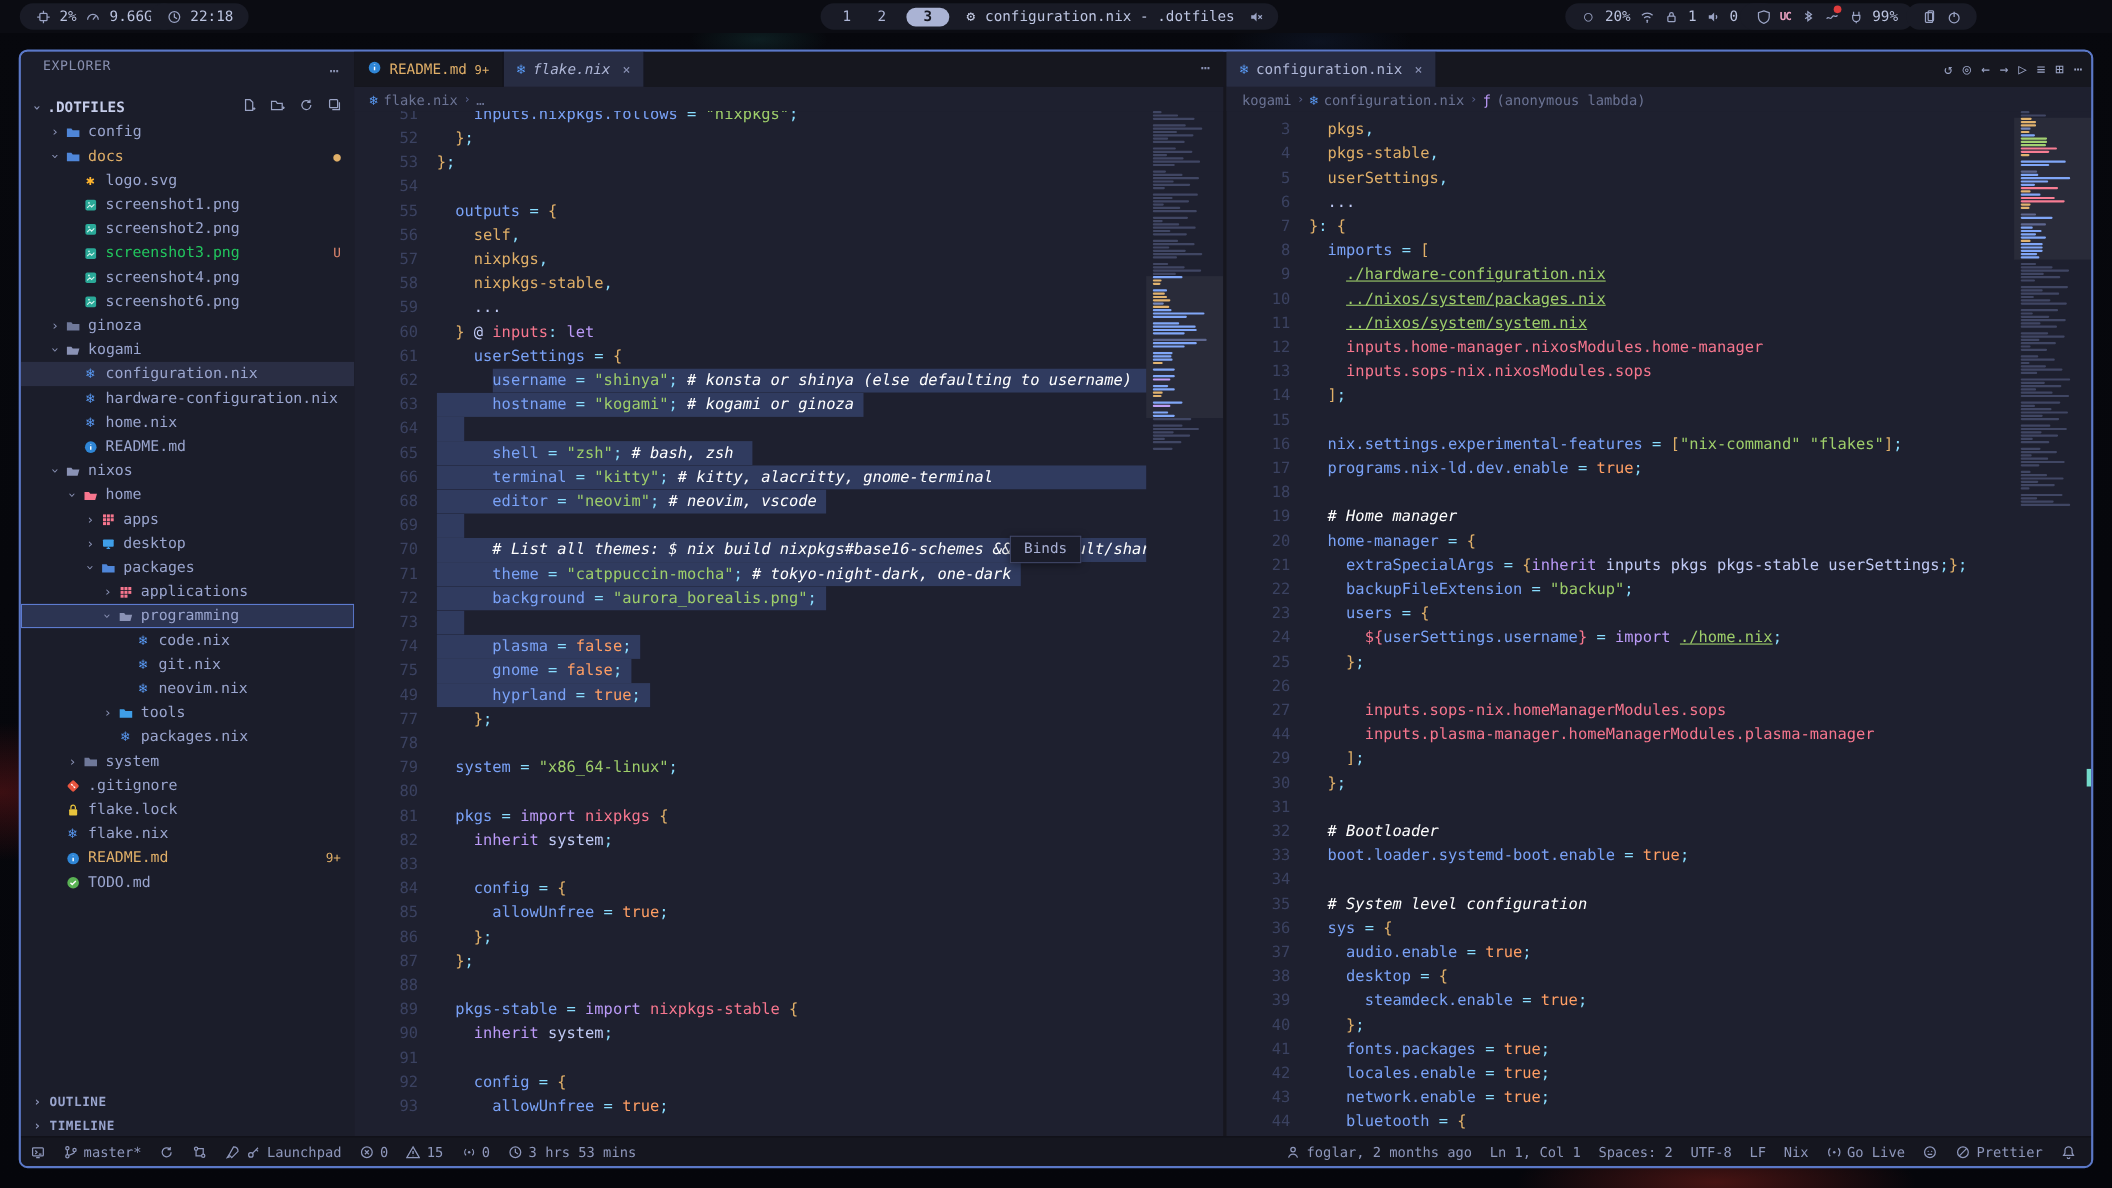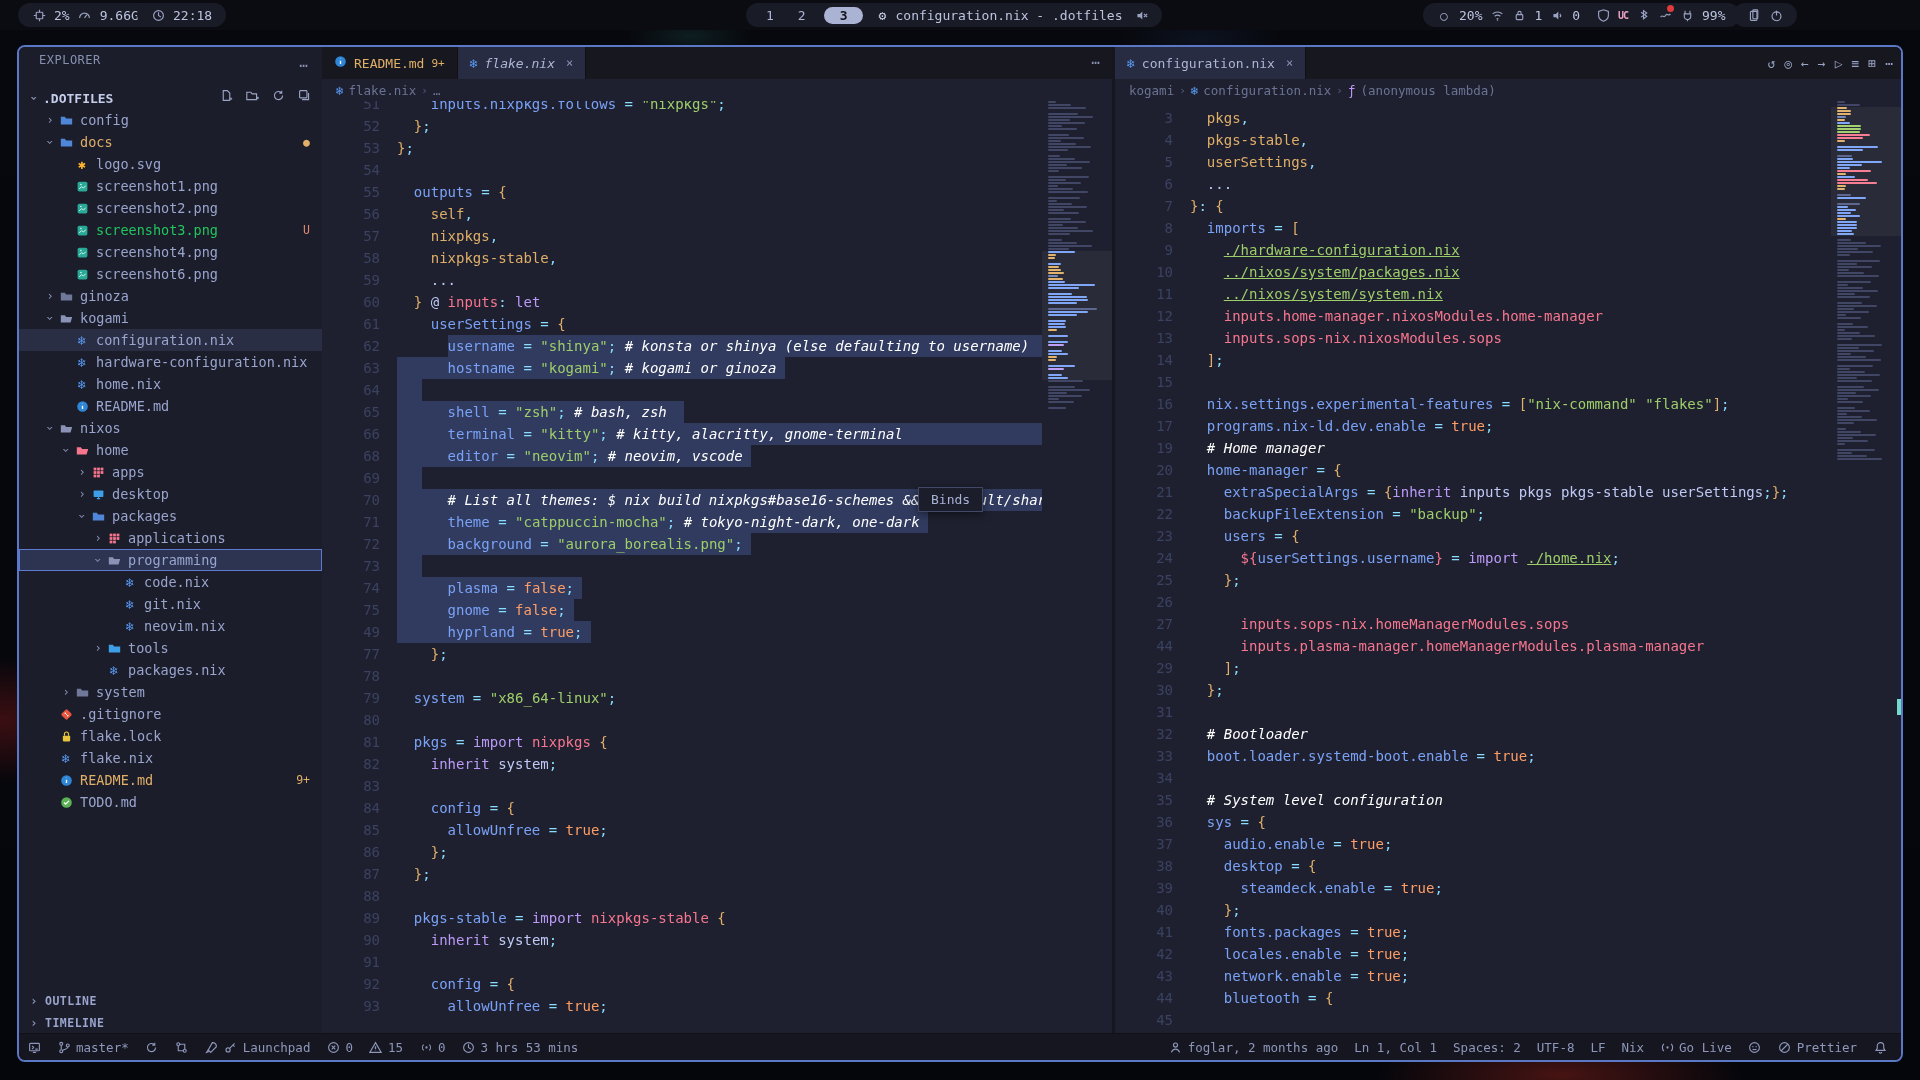--- a/index.html
+++ b/index.html
@@ -863,20 +863,23 @@
       <span class="lcode"><span class="toks"><span class="tw">  </span><span class="ty">]</span><span class="to">;</span></span></span></div>
               <div class="cl">
       <span class="ln">15</span>
       <span class="lcode"><span class="toks"></span></span></div>
               <div class="cl">
       <span class="ln">16</span>
       <span class="lcode"><span class="toks"><span class="tw">  </span><span class="tk">nix.settings.experimental-features</span><span class="to"> = </span><span class="ty">[</span><span class="ts">"nix-command"</span><span class="tf"> </span><span class="ts">"flakes"</span><span class="ty">]</span><span class="to">;</span></span></span></div>
               <div class="cl">
       <span class="ln">17</span>
       <span class="lcode"><span class="toks"><span class="tw">  </span><span class="tk">programs.nix-ld.dev.enable</span><span class="to"> = </span><span class="tb">true</span><span class="to">;</span></span></span></div>
+              <div class="cl">
+      <span class="ln">18</span>
+      <span class="lcode"><span class="toks"></span></span></div>
               <div class="cl">
       <span class="ln">19</span>
       <span class="lcode"><span class="toks"><span class="tw">  </span><span class="tc"># Home manager</span></span></span></div>
               <div class="cl">
       <span class="ln">20</span>
       <span class="lcode"><span class="toks"><span class="tw">  </span><span class="tk">home-manager</span><span class="to"> = </span><span class="ty">{</span></span></span></div>
               <div class="cl">
       <span class="ln">21</span>
       <span class="lcode"><span class="toks"><span class="tw">    </span><span class="tk">extraSpecialArgs</span><span class="to"> = </span><span class="ty">{</span><span class="tp">inherit</span><span class="tf"> inputs pkgs pkgs-stable userSettings</span><span class="to">;</span><span class="ty">}</span><span class="to">;</span></span></span></div>
               <div class="cl">

